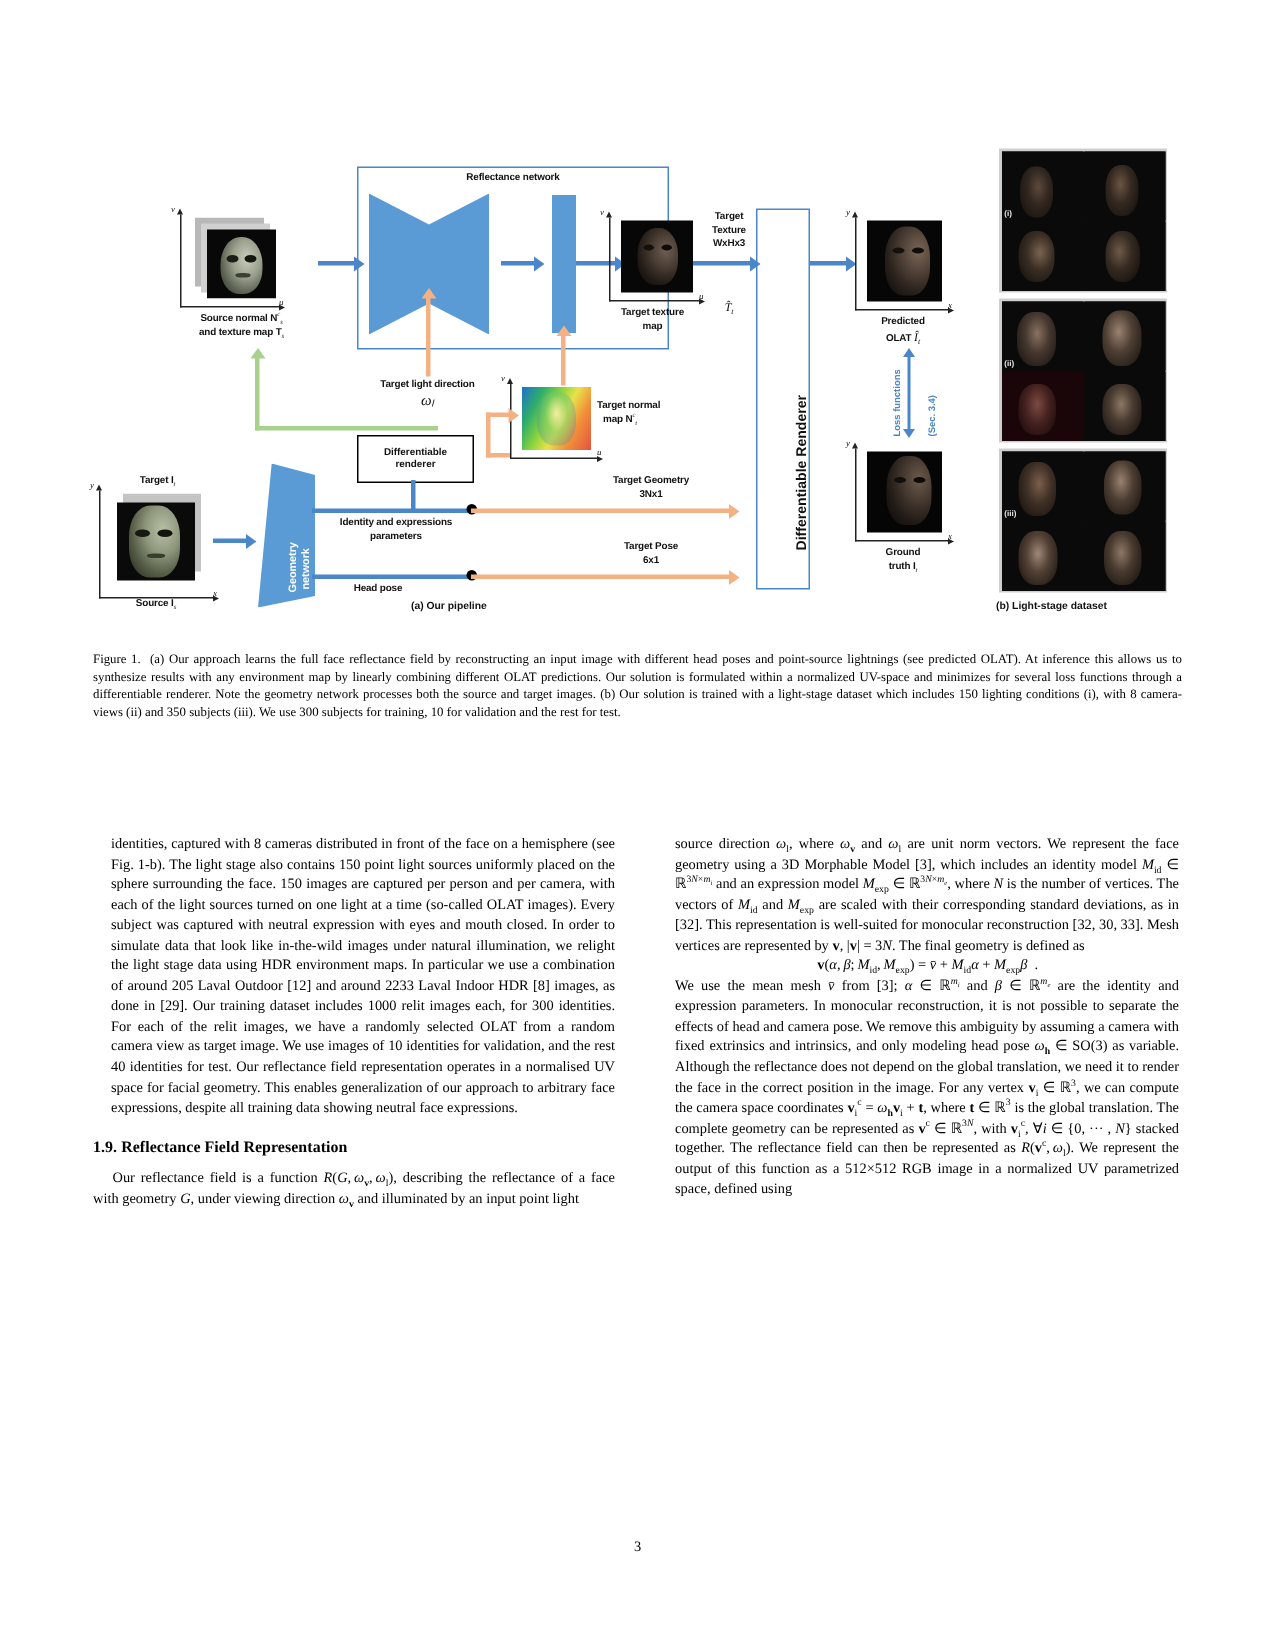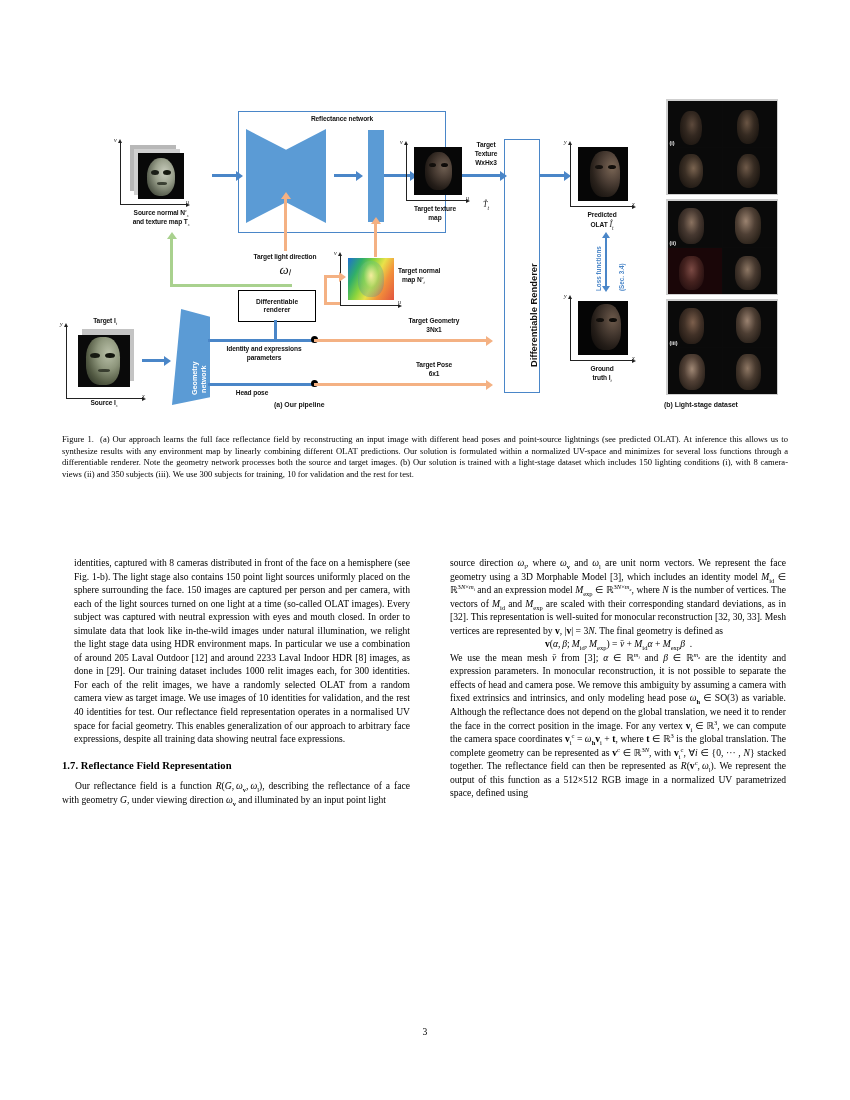--- a/index.html
+++ b/index.html
@@ -129,21 +129,21 @@
 
       <div class="arr arr-h a-blue" style="left:150px;top:79px;width:26px;"></div>
       <div class="head head-r-blue" style="left:174px;top:75.5px;"></div>
 
       <div class="arr arr-h a-blue" style="left:322px;top:79px;width:30px;"></div>
       <div class="head head-r-blue" style="left:348px;top:75.5px;"></div>
 
       <div class="arr arr-v a-orange" style="left:222px;top:102px;height:54px;"></div>
       <div class="head head-u-orange" style="left:219px;top:97px;"></div>
       <div class="lbl c" style="left:168px;top:158px;width:110px;">Target light direction</div>
-      <div class="lbl c" style="left:168px;top:167px;width:110px;font-family:'Liberation Serif',serif;font-style:italic;font-weight:normal;font-size:13px;">ωₗ</div>
+      <div class="lbl c" style="left:168px;top:167px;width:110px;font-family:'Liberation Serif',serif;font-style:italic;font-weight:normal;font-size:10px;">ωₗ</div>
 
       <div class="arr arr-v a-orange" style="left:312px;top:127px;height:35px;"></div>
       <div class="head head-u-orange" style="left:309px;top:122px;"></div>
 
       <div class="thumb" style="left:68px;top:50px;width:54px;height:54px;">
         <div style="position:absolute;left:0;top:0;width:46px;height:46px;background:#b8b8b8;"></div>
         <div style="position:absolute;left:4px;top:4px;width:46px;height:46px;background:#d0d0d0;"></div>
         <div style="position:absolute;left:8px;top:8px;width:46px;height:46px;background:#080808;overflow:hidden;">
           <div style="position:absolute;left:9px;top:5px;width:28px;height:38px;border-radius:48% 48% 44% 44%;
             background:radial-gradient(ellipse at 62% 38%, #c9cdbe 0%, #9aa08c 38%, #5e6454 68%, #272b22 100%);"></div>
@@ -410,21 +410,21 @@
     </div>
   </div>
 
   <div class="caption">
     <span style="font-weight:normal;">Figure 1.</span>&nbsp;&nbsp;<span>(a) Our approach learns the full face reflectance field by reconstructing an input image with different head poses and point-source lightnings (see predicted OLAT). At inference this allows us to synthesize results with any environment map by linearly combining different OLAT predictions. Our solution is formulated within a normalized UV-space and minimizes for several loss functions through a differentiable renderer. Note the geometry network processes both the source and target images. (b) Our solution is trained with a light-stage dataset which includes 150 lighting conditions (i), with 8 camera-views (ii) and 350 subjects (iii). We use 300 subjects for training, 10 for validation and the rest for test.</span>
   </div>
 
   <div class="col col-l">
     <p class="noind">identities, captured with 8 cameras distributed in front of the face on a hemisphere (see Fig. 1-b). The light stage also contains 150 point light sources uniformly placed on the sphere surrounding the face. 150 images are captured per person and per camera, with each of the light sources turned on one light at a time (so-called OLAT images). Every subject was captured with neutral expression with eyes and mouth closed. In order to simulate data that look like in-the-wild images under natural illumination, we relight the light stage data using HDR environment maps. In particular we use a combination of around 205 Laval Outdoor [12] and around 2233 Laval Indoor HDR [8] images, as done in [29]. Our training dataset includes 1000 relit images each, for 300 identities. For each of the relit images, we have a randomly selected OLAT from a random camera view as target image. We use images of 10 identities for validation, and the rest 40 identities for test. Our reflectance field representation operates in a normalised UV space for facial geometry. This enables generalization of our approach to arbitrary face expressions, despite all training data showing neutral face expressions.</p>
 
-    <h2 class="sec">1.7. Reflectance Field Representation</h2>
+    <h2 class="sec">1.9. Reflectance Field Representation</h2>
 
     <p>Our reflectance field is a function <span class="cal">R</span>(<span class="cal">G</span>, <span class="m">ω</span><sub class="mb">v</sub>, <span class="m">ω</span><sub>l</sub>), describing the reflectance of a face with geometry <span class="cal">G</span>, under viewing direction <span class="m">ω</span><sub class="mb">v</sub> and illuminated by an input point light</p>
   </div>
 
   <div class="col col-r">
     <p class="noind">source direction <span class="m">ω</span><sub>l</sub>, where <span class="m">ω</span><sub class="mb">v</sub> and <span class="m">ω</span><sub>l</sub> are unit norm vectors. We represent the face geometry using a 3D Morphable Model [3], which includes an identity model <span class="m">M</span><sub class="up">id</sub> ∈ <span class="bb">ℝ</span><sup>3<span class="m">N</span>×<span class="m">m</span><sub><span class="m">i</span></sub></sup> and an expression model <span class="m">M</span><sub class="up">exp</sub> ∈ <span class="bb">ℝ</span><sup>3<span class="m">N</span>×<span class="m">m</span><sub><span class="m">e</span></sub></sup>, where <span class="m">N</span> is the number of vertices. The vectors of <span class="m">M</span><sub class="up">id</sub> and <span class="m">M</span><sub class="up">exp</sub> are scaled with their corresponding standard deviations, as in [32]. This representation is well-suited for monocular reconstruction [32, 30, 33]. Mesh vertices are represented by <span class="mb">v</span>, |<span class="mb">v</span>| = 3<span class="m">N</span>. The final geometry is defined as</p>
 
     <p class="eq"><span class="mb">v</span>(<span class="m">α</span>, <span class="m">β</span>; <span class="m">M</span><sub class="up">id</sub>, <span class="m">M</span><sub class="up">exp</sub>) = <span class="m">v̄</span> + <span class="m">M</span><sub class="up">id</sub><span class="m">α</span> + <span class="m">M</span><sub class="up">exp</sub><span class="m">β</span>&nbsp;&nbsp;.</p>
 
     <p class="noind">We use the mean mesh <span class="m">v̄</span> from [3]; <span class="m">α</span> ∈ <span class="bb">ℝ</span><sup><span class="m">m</span><sub><span class="m">i</span></sub></sup> and <span class="m">β</span> ∈ <span class="bb">ℝ</span><sup><span class="m">m</span><sub><span class="m">e</span></sub></sup> are the identity and expression parameters. In monocular reconstruction, it is not possible to separate the effects of head and camera pose. We remove this ambiguity by assuming a camera with fixed extrinsics and intrinsics, and only modeling head pose <span class="m">ω</span><sub class="mb">h</sub> ∈ SO(3) as variable. Although the reflectance does not depend on the global translation, we need it to render the face in the correct position in the image. For any vertex <span class="mb">v</span><sub class="up">i</sub> ∈ <span class="bb">ℝ</span><sup>3</sup>, we can compute the camera space coordinates <span class="mb">v</span><sub class="up">i</sub><sup class="up">c</sup> = <span class="m">ω</span><sub class="mb">h</sub><span class="mb">v</span><sub class="up">i</sub> + <span class="mb">t</span>, where <span class="mb">t</span> ∈ <span class="bb">ℝ</span><sup>3</sup> is the global translation. The complete geometry can be represented as <span class="mb">v</span><sup class="up">c</sup> ∈ <span class="bb">ℝ</span><sup>3<span class="m">N</span></sup>, with <span class="mb">v</span><sub class="up">i</sub><sup class="up">c</sup>, ∀<span class="m">i</span> ∈ {0, ··· , <span class="m">N</span>} stacked together. The reflectance field can then be represented as <span class="cal">R</span>(<span class="mb">v</span><sup class="up">c</sup>, <span class="m">ω</span><sub>l</sub>). We represent the output of this function as a 512×512 RGB image in a normalized UV parametrized space, defined using</p>

